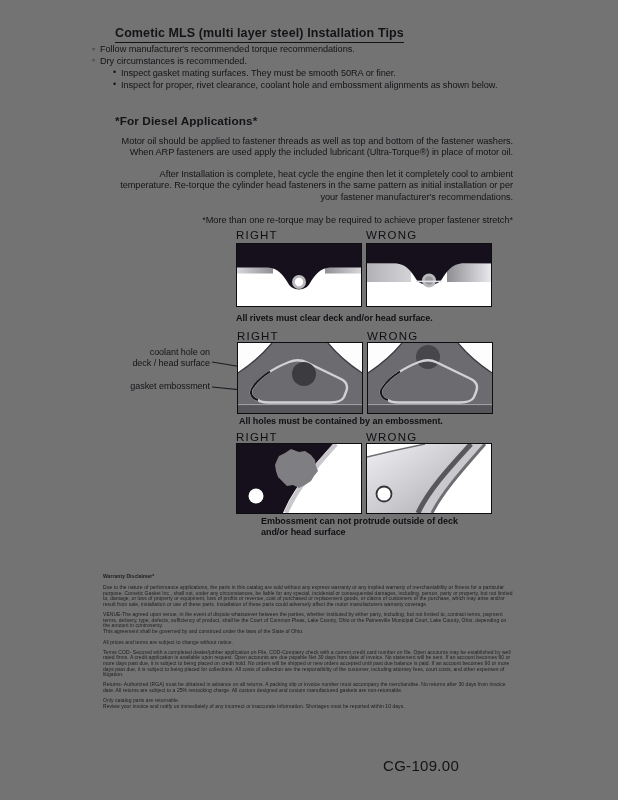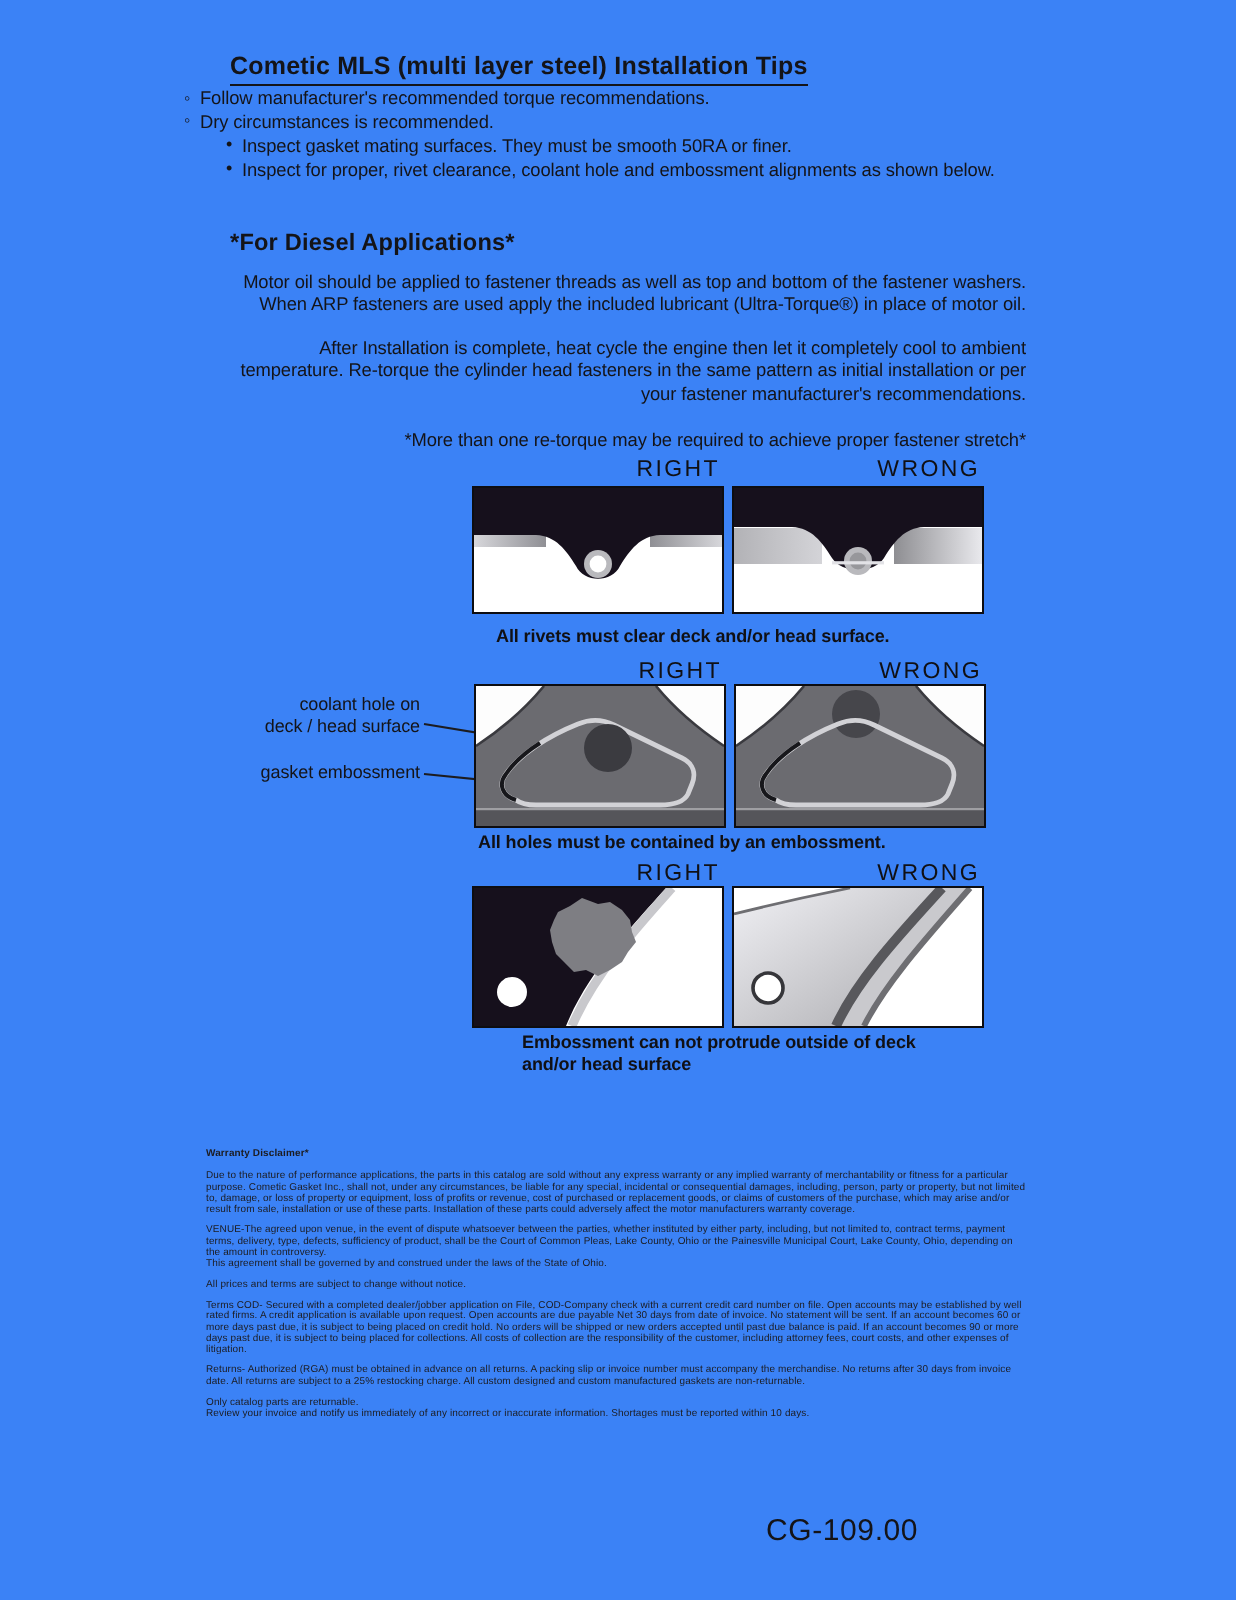--- a/index.html
+++ b/index.html
@@ -1,35 +1,35 @@
 <!DOCTYPE html>
 <html><head>
 <meta charset="utf-8">
 <style>
   html,body{margin:0;padding:0;}
   body{background:#ffffff;}
-  .page{position:relative;width:618px;height:800px;background:#3b82f6;overflow:hidden;
+  .page{position:relative;width:618px;height:800px;background:#737373;overflow:hidden;
         font-family:"Liberation Sans","DejaVu Sans",sans-serif;color:#141418;}
 
   
   .title{position:absolute;left:115px;top:26px;margin:0;font-size:12.5px;font-weight:bold;
          letter-spacing:.1px;border-bottom:1.6px solid #141418;padding-bottom:2px;display:inline-block;}
   .bullets{position:absolute;left:92px;top:44px;width:430px;font-size:9.2px;line-height:11.9px;letter-spacing:-.05px;}
   .bullet{position:relative;padding-left:8px;}
   .bullet::before{content:"◦";position:absolute;left:0;top:-0.5px;font-size:9px;}
   .subbullet{position:relative;margin-left:21px;padding-left:8px;}
   .subbullet::before{content:"•";position:absolute;left:0;top:-0.5px;font-size:9px;}
 
   .diesel{position:absolute;left:115px;top:116px;width:398px;font-size:9.2px;line-height:11.6px;letter-spacing:-.05px;}
   .diesel h2{font-size:11.8px;font-weight:bold;margin:0 0 8px 0;letter-spacing:.1px;}
   .diesel p{margin:0 0 10px 0;text-align:right;}
   .diesel .note{margin-top:11px;}
 
   
-  .rw-label{position:absolute;width:124px;text-align:right;font-size:11.5px;letter-spacing:1.2px;color:#101014;}
+  .rw-label{position:absolute;width:124px;text-align:left;font-size:11.5px;letter-spacing:1.2px;color:#101014;}
   .dbox{position:absolute;width:124px;border:1.5px solid #0d0d11;background:#fff;box-sizing:content-box;}
   .dbox svg{display:block;}
   .caption{position:absolute;font-size:9px;font-weight:bold;line-height:11px;color:#101014;white-space:pre-line;letter-spacing:-.05px;}
   .callout{position:absolute;left:108px;width:102px;text-align:right;font-size:9px;line-height:11px;
            color:#141418;white-space:pre-line;letter-spacing:-.05px;}
   .leader{position:absolute;left:0;top:340px;pointer-events:none;}
 
   
   .warranty{position:absolute;left:103px;top:574px;width:684px;transform:scale(0.6);transform-origin:0 0;
             font-size:8.3px;line-height:9.3px;letter-spacing:.12px;color:#1c1c20;}
@@ -99,21 +99,21 @@
       <rect x="0" y="20" width="44" height="18" fill="url(#gB1)"></rect>
       <rect x="80" y="20" width="44" height="18" fill="url(#gB2)"></rect>
       <rect x="0" y="38" width="124" height="24" fill="#ffffff"></rect>
       <path d="M0,0 H124 V19.5 H95 C85,20 80,27 75,35 C70,43 54,43 49,35 C44,27 39,20 29,19.5 H0 Z" fill="#16101c"></path>
       <circle cx="62" cy="36.5" r="7" fill="#b9b9bd"></circle>
       <circle cx="62" cy="36.5" r="4.2" fill="#97979b"></circle>
       <rect x="49" y="36.6" width="26" height="1.6" fill="#e2e2e6"></rect>
     </svg>
   </div>
 
-  <div class="caption" style="left:248px;top:313px;width:285px;">All rivets must clear deck and/or head surface.</div>
+  <div class="caption" style="left:236px;top:313px;width:285px;">All rivets must clear deck and/or head surface.</div>
 
   <div class="rw-label" style="left:237px;top:330px;">RIGHT</div>
   <div class="rw-label" style="left:367px;top:330px;">WRONG</div>
 
   <div class="callout" style="top:347px;">coolant hole on
 deck / head surface</div>
   <div class="callout" style="top:381px;">gasket embossment</div>
 
   <svg class="leader" width="320" height="70" viewBox="0 0 320 70">
     <line x1="212" y1="22" x2="297" y2="36" stroke="#1c1c20" stroke-width="1.1"></line>

